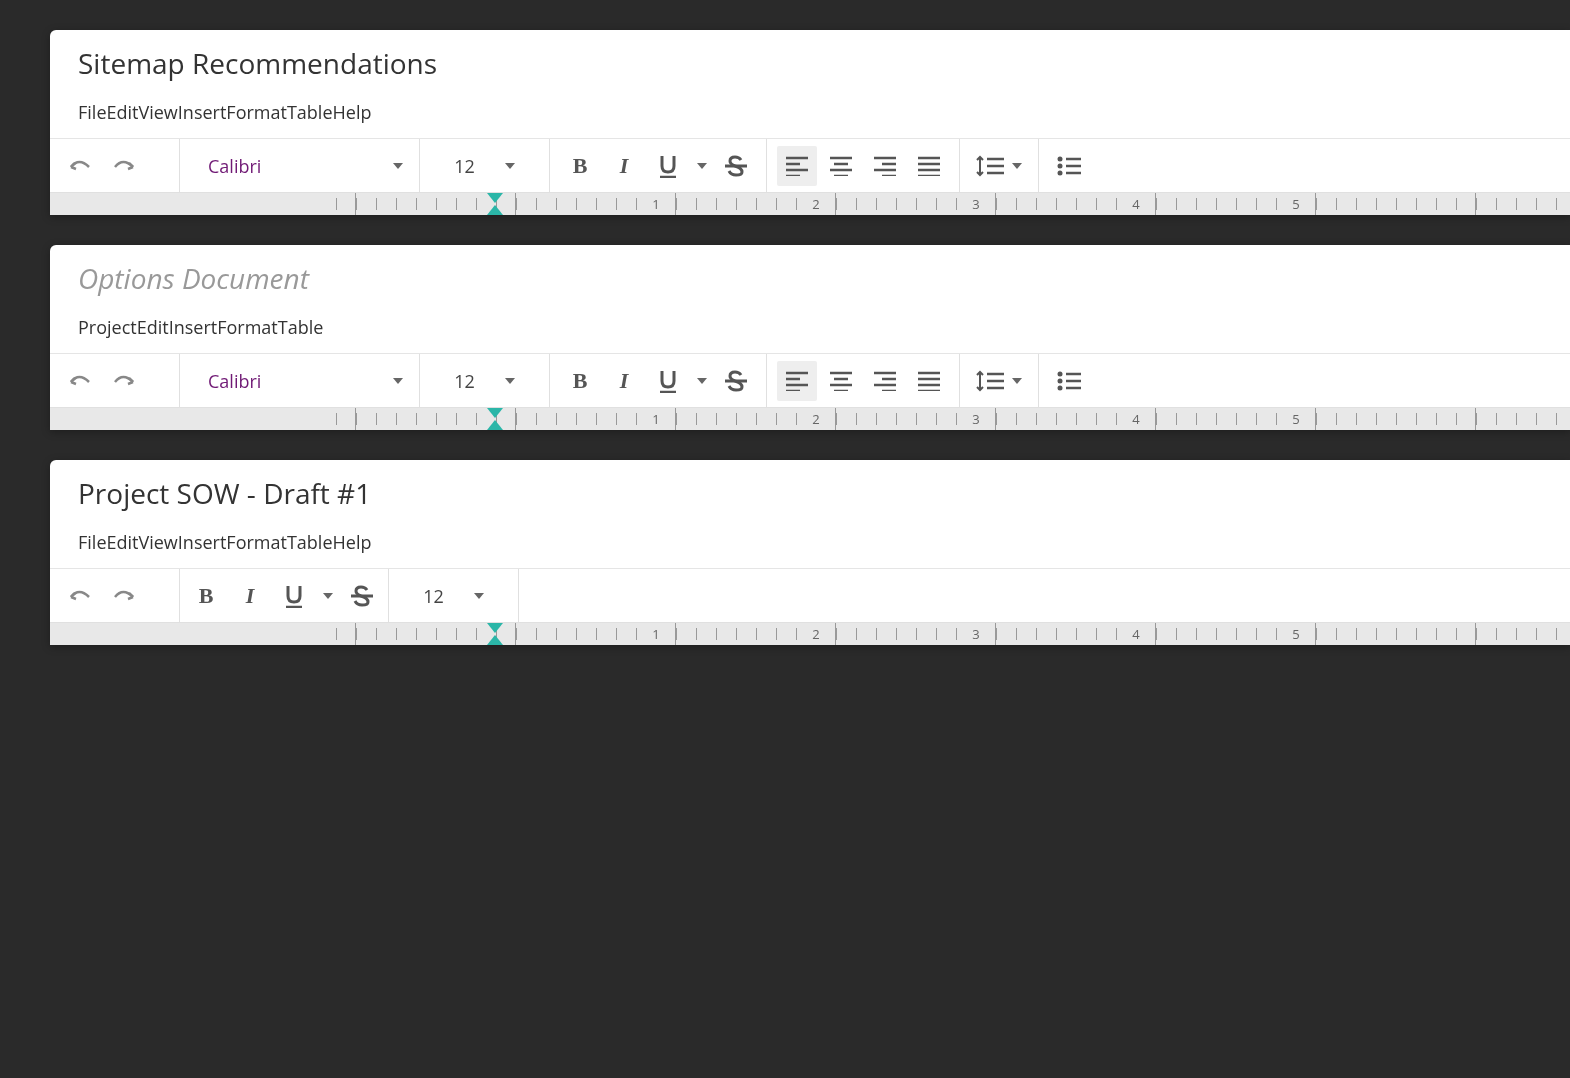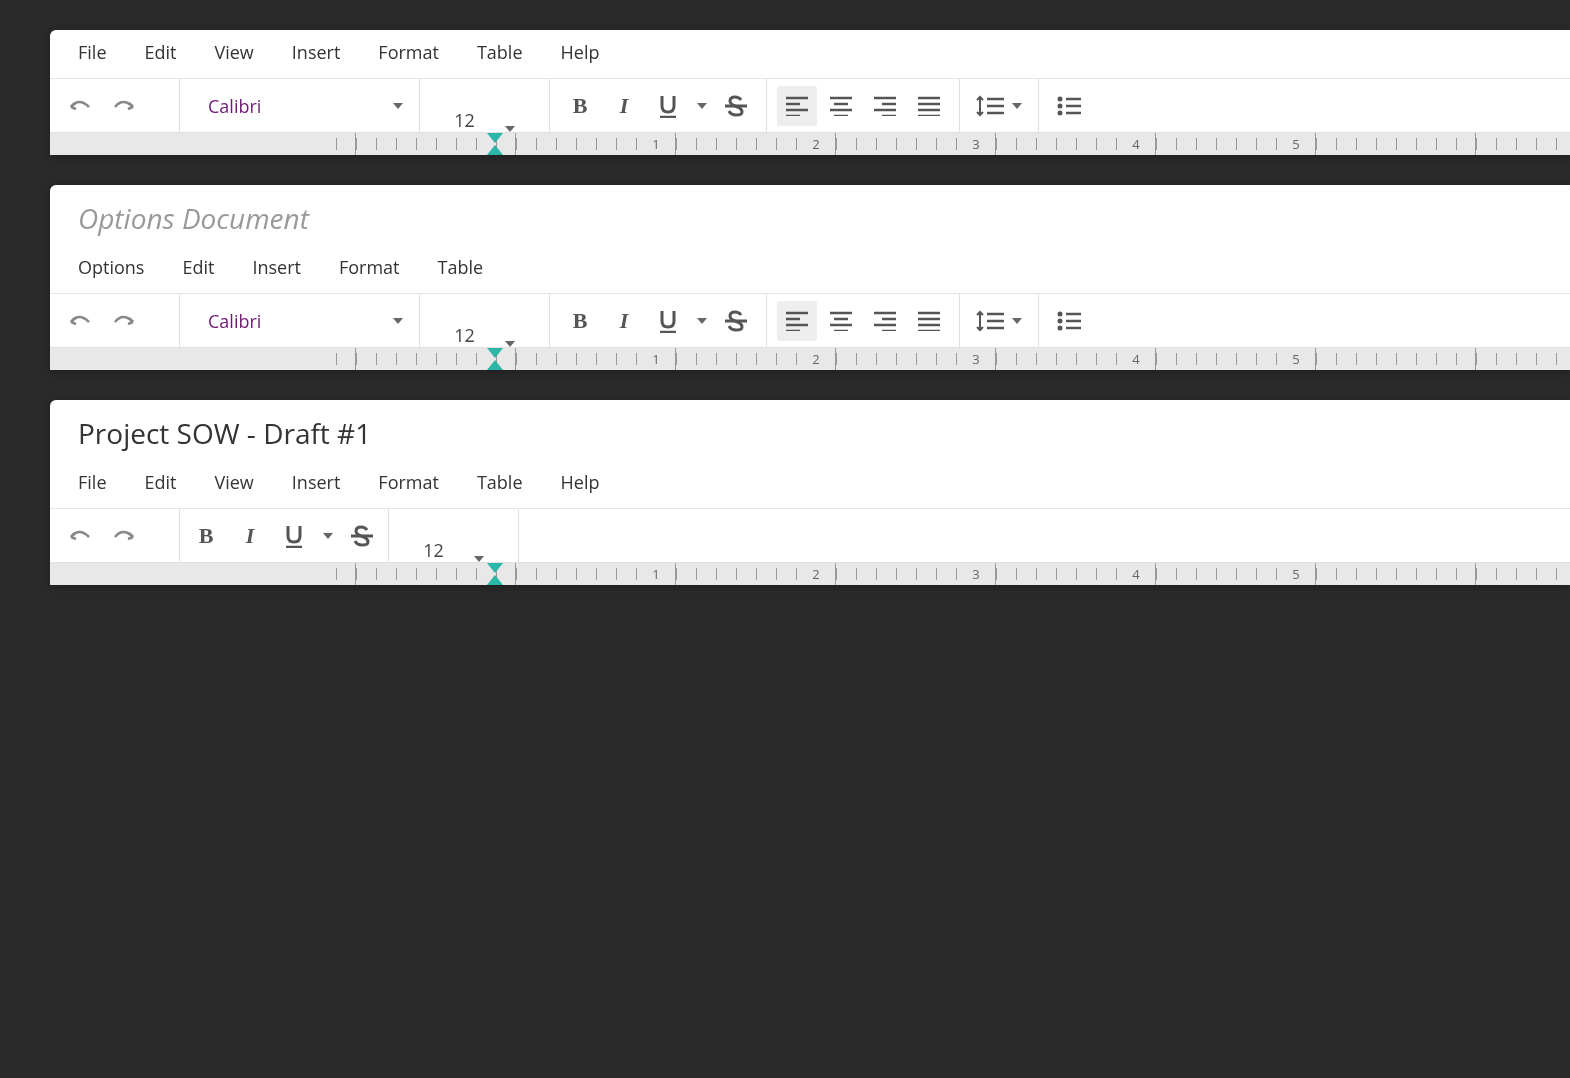--- a/index.html
+++ b/index.html
@@ -22,21 +22,20 @@
     padding: 14px 28px 8px 28px;
     color: #333;
   }
   .doc-title.placeholder {
     color: #999;
     font-style: italic;
   }
   .menubar {
     display: flex;
     padding: 10px 28px 14px 28px;
-    gap: 38px;
     border-bottom: 1px solid #e5e5e5;
   }
   .menu-item {
     font-size: 18px;
     color: #333;
     cursor: pointer;
   }
   .toolbar {
     display: flex;
     align-items: stretch;
@@ -68,21 +67,21 @@
     display: flex;
     align-items: center;
     justify-content: space-between;
     padding: 0 16px 0 28px;
     font-size: 18px;
     color: #701a75;
   }
   .tb-size {
     width: 130px;
     display: flex;
-    align-items: flex-end;
+    align-items: center;
     justify-content: center;
     gap: 30px;
     font-size: 18px;
     color: #444;
   }
   .caret {
     width: 0; height: 0;
     border-left: 5px solid transparent;
     border-right: 5px solid transparent;
     border-top: 6px solid #666;
@@ -166,20 +165,21 @@
   .page-text {
     font-size: 21px;
     color: #333;
   }
   svg { display: block; }
 </style>
 </head>
 <body>
 
 <div class="editor">
+  <div class="doc-title">Sitemap Recommendations</div>
   <div class="menubar">
     <div class="menu-item">File</div>
     <div class="menu-item">Edit</div>
     <div class="menu-item">View</div>
     <div class="menu-item">Insert</div>
     <div class="menu-item">Format</div>
     <div class="menu-item">Table</div>
     <div class="menu-item">Help</div>
   </div>
   <div class="toolbar">
@@ -291,21 +291,21 @@
       <span class="ruler-num" style="left:800px">4</span>
       <span class="ruler-num" style="left:960px">5</span>
     </div>
     <div class="ruler-marker"></div>
   </div>
 </div>
 
 <div class="editor">
   <div class="doc-title placeholder">Options Document</div>
   <div class="menubar">
-    <div class="menu-item">Options</div>
+    <div class="menu-item">Project</div>
     <div class="menu-item">Edit</div>
     <div class="menu-item">Insert</div>
     <div class="menu-item">Format</div>
     <div class="menu-item">Table</div>
   </div>
   <div class="toolbar">
     <div class="tb-group" style="width:130px;">
       <div class="tb-btn">
         <svg width="22" height="14" viewBox="0 0 22 14">
             <path d="M2 8 Q10 -2 20 8" stroke="#888" stroke-width="2.5" fill="none"></path>

